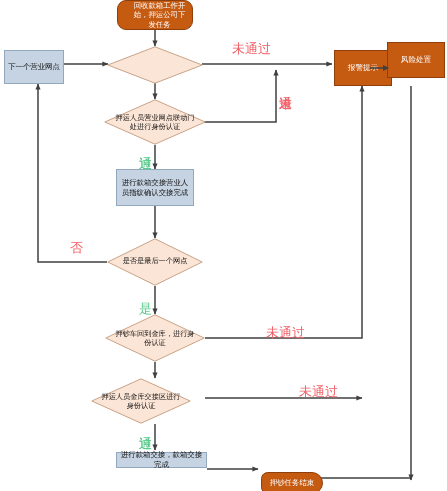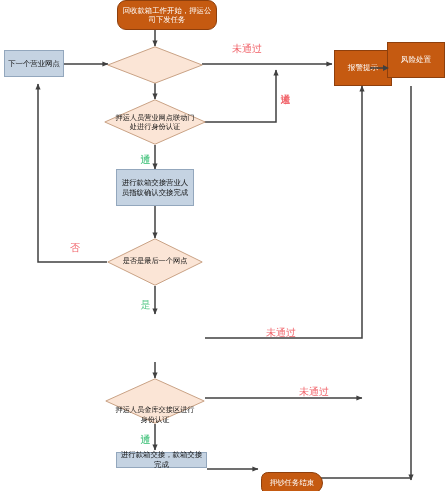--- a/index.html
+++ b/index.html
@@ -45,21 +45,21 @@
   .diamond{background:transparent;}
   .diamond .dshape{position:absolute;left:0;top:0;width:100%;height:100%;}
   .diamond .dlabel{
     position:relative;z-index:2;
     font-size:7.2px;line-height:9.4px;color:#111111;
     padding:0 10px;
   }
 
   .edgelabel{
     position:absolute;
-    font-size:10px;
+    font-size:13px;
     line-height:9px;
     white-space:nowrap;
   }
   .lbl-red{color:#F1636A;}
   .lbl-green{color:#57C98A;}
   .lbl-vert{
     writing-mode:vertical-rl;
     text-orientation:upright;
     white-space:nowrap;
     line-height:8px;
@@ -105,25 +105,25 @@
       <path d="M155,424 L155,450" marker-end="url(#ah)"></path>
 
       <path d="M207,469 L258,469" marker-end="url(#ah)"></path>
 
       <path d="M411,86 L411,474"></path>
       <path d="M411,474 L411,480" marker-end="url(#ah)"></path>
       <path d="M411,478 L318,478" stroke-dasharray="0"></path>
     </g>
   </svg>
 
-  <div class="node terminator" style="left:117px;top:0px;width:100px;height:30px;">
+  <div class="node terminator" style="left:117px;top:0px;width:76px;height:30px;padding-left:12px;">
     <span>回收款箱工作开始，押运公司下发任务</span>
   </div>
 
-  <div class="node bluebox" style="left:4px;top:50px;width:60px;height:27px;">
+  <div class="node bluebox" style="left:4px;top:50px;width:60px;height:34px;">
     <span>下一个营业网点</span>
   </div>
 
   <div class="node diamond" style="left:107px;top:46px;width:96px;height:38px;">
     <svg class="dshape" viewBox="0 0 96 38" preserveAspectRatio="none">
       <polygon points="48,0.8 95.2,19 48,37.2 0.8,19" fill="#FBE5D6" stroke="#C9A285" stroke-width="1"></polygon>
     </svg>
   </div>
 
   <div class="node bluebox" style="left:116px;top:169px;width:78px;height:37px;">
@@ -137,22 +137,28 @@
     <span class="dlabel">押运人员营业网点联动门处进行身份认证</span>
   </div>
 
   <div class="node diamond" style="left:107px;top:238px;width:96px;height:48px;font-family:Liberation Mono, monospace;">
     <svg class="dshape" viewBox="0 0 96 48" preserveAspectRatio="none">
       <polygon points="48,0.8 95.2,24 48,47.2 0.8,24" fill="#FBE5D6" stroke="#C9A285" stroke-width="1"></polygon>
     </svg>
     <span class="dlabel">是否是最后一个网点</span>
   </div>
 
-
-  <div class="node diamond" style="left:105px;top:378px;width:100px;height:46px;align-items:flex-end;">
+  <div class="node diamond" style="left:105px;top:314px;width:100px;height:48px;">
+    <svg class="dshape" viewBox="0 0 100 48" preserveAspectRatio="none">
+      <polygon points="50,0.8 99.2,24 50,47.2 0.8,24" fill="#FBE5D6" stroke="#C9A285" stroke-width="1"></polygon>
+    </svg>
+    <span class="dlabel">押钞车回到金库，进行身份认证</span>
+  </div>
+
+  <div class="node diamond" style="left:91px;top:378px;width:100px;height:46px;">
     <svg class="dshape" viewBox="0 0 100 46" preserveAspectRatio="none">
       <polygon points="50,0.8 99.2,23 50,45.2 0.8,23" fill="#FBE5D6" stroke="#C9A285" stroke-width="1"></polygon>
     </svg>
     <span class="dlabel">押运人员金库交接区进行身份认证</span>
   </div>
 
   <div class="node bluebox" style="left:116px;top:452px;width:91px;height:16px;">
     <span>进行款箱交接，款箱交接完成</span>
   </div>
 

